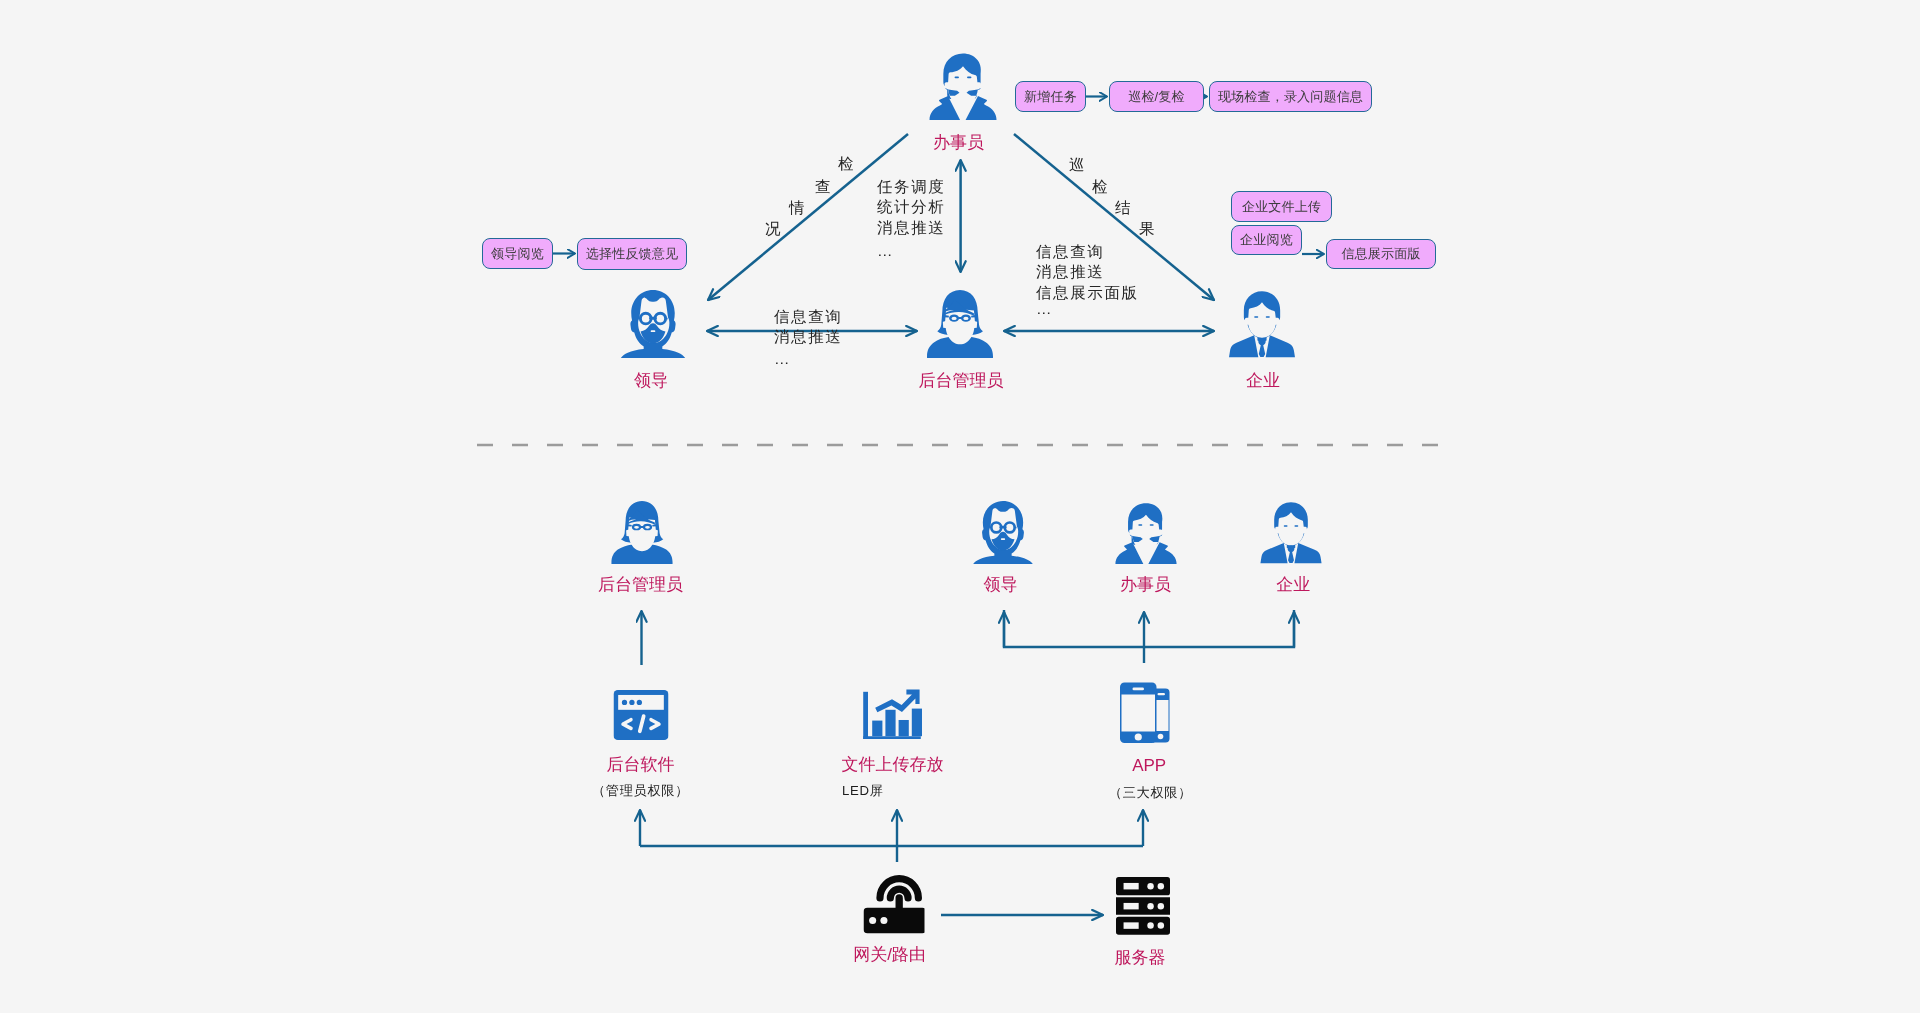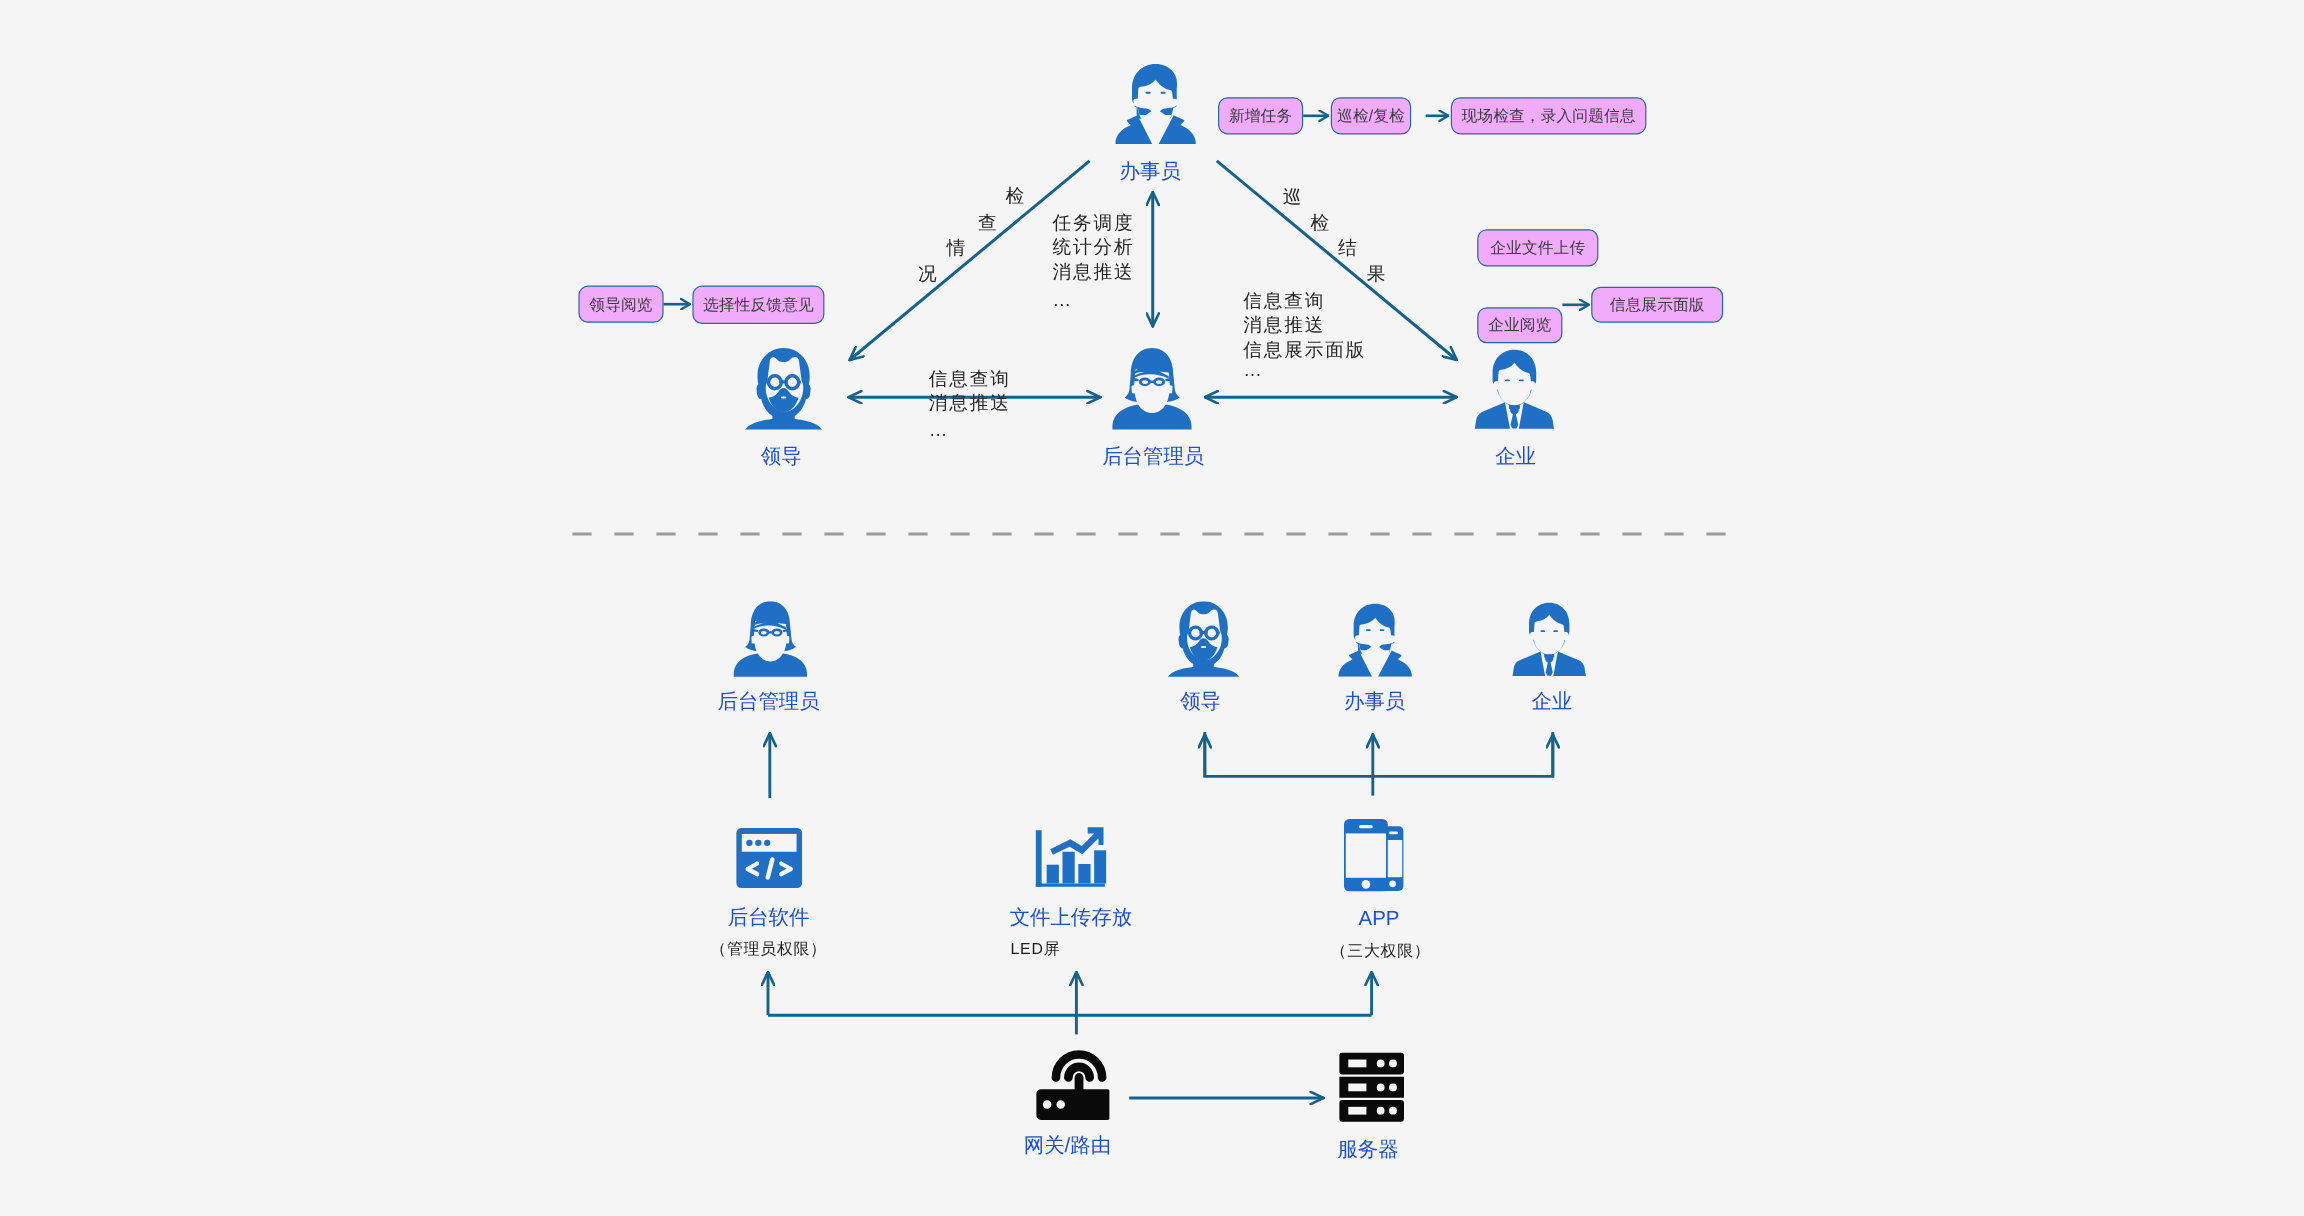--- a/index.html
+++ b/index.html
@@ -8,21 +8,21 @@
   body{
     width:1920px;height:1013px;background:#f5f5f5;
     font-family:"Liberation Sans",sans-serif;
     overflow:hidden;position:relative;
   }
   #stage{position:absolute;left:0;top:0;width:1920px;height:1013px;}
   .node{position:absolute;text-align:center;width:0;}
   .node svg{display:block;}
   .node .iw{position:absolute;left:0;top:0;transform:translateX(-50%);}
   .nlabel{position:absolute;left:0;transform:translateX(-50%);
-          font-size:17px;color:#1d4ed8;white-space:nowrap;line-height:19px;}
+          font-size:17px;color:#be185d;white-space:nowrap;line-height:19px;}
   .sublabel{position:absolute;left:0;transform:translateX(-50%);
           font-size:13.2px;color:#1c1c1c;white-space:nowrap;line-height:16px;letter-spacing:.7px;}
   .pill{
     position:absolute;box-sizing:border-box;
     border:1.5px solid #236a97;border-radius:8px;
     background:#f0abfc;color:#3c3c3c;
     display:flex;align-items:center;justify-content:center;
     font-size:13.1px;white-space:nowrap;letter-spacing:.1px;
   }
   .ann{position:absolute;font-size:15.5px;color:#262626;white-space:nowrap;
@@ -125,26 +125,26 @@
 <rect fill="#1f6fc4" x="55.5" y="38.5" width="6" height="2.3" rx="1.15"></rect>
 <path fill="#1f6fc4" d="M38.5 66.5 L12.5 77.5 C6.3 80 3.8 83.8 3 89.2 L1.5 99 h43.1 z"></path>
 <path fill="#1f6fc4" d="M61.5 66.5 L87.5 77.5 C93.7 80 96.2 83.8 97 89.2 L98.5 99 h-43.1 z"></path>
 <path fill="#1f6fc4" d="M50 70.5 a5.4 5.4 0 0 0 -5.4 5.4 c0 2.4 1.5 4.4 3.6 5.2 l-2.9 13 2.3 4.4 h4.8 l2.3 -4.4 -2.9 -13 c2.1 -.8 3.6 -2.8 3.6 -5.2 A5.4 5.4 0 0 0 50 70.5z"></path>
         </svg>
       </span>
       <div class="nlabel" style="top:81px;left:1px;">企业</div>
     </div>
 
 <div class="pill" style="left:1015px;top:81px;width:71px;height:31px;">新增任务</div>
-<div class="pill" style="left:1109px;top:81px;width:67px;height:31px;">巡检/复检</div>
+<div class="pill" style="left:1109px;top:81px;width:95px;height:31px;">巡检/复检</div>
 <div class="pill" style="left:1209px;top:81px;width:163px;height:31px;">现场检查，录入问题信息</div>
 <div class="pill" style="left:482px;top:238px;width:71px;height:31px;">领导阅览</div>
 <div class="pill" style="left:577px;top:238px;width:110px;height:32px;">选择性反馈意见</div>
 <div class="pill" style="left:1231px;top:191px;width:101px;height:31px;">企业文件上传</div>
-<div class="pill" style="left:1231px;top:256px;width:71px;height:30px;">企业阅览</div>
+<div class="pill" style="left:1231px;top:225px;width:71px;height:30px;">企业阅览</div>
 <div class="pill" style="left:1326px;top:239px;width:110px;height:30px;">信息展示面版</div>
 
 <div class="ann ch" style="left:838px;top:154px;">检</div>
 <div class="ann ch" style="left:815px;top:177px;">查</div>
 <div class="ann ch" style="left:789px;top:198px;">情</div>
 <div class="ann ch" style="left:765px;top:219px;">况</div>
 <div class="ann ch" style="left:1069px;top:155px;">巡</div>
 <div class="ann ch" style="left:1092px;top:177px;">检</div>
 <div class="ann ch" style="left:1115px;top:198px;">结</div>
 <div class="ann ch" style="left:1139px;top:219px;">果</div>

